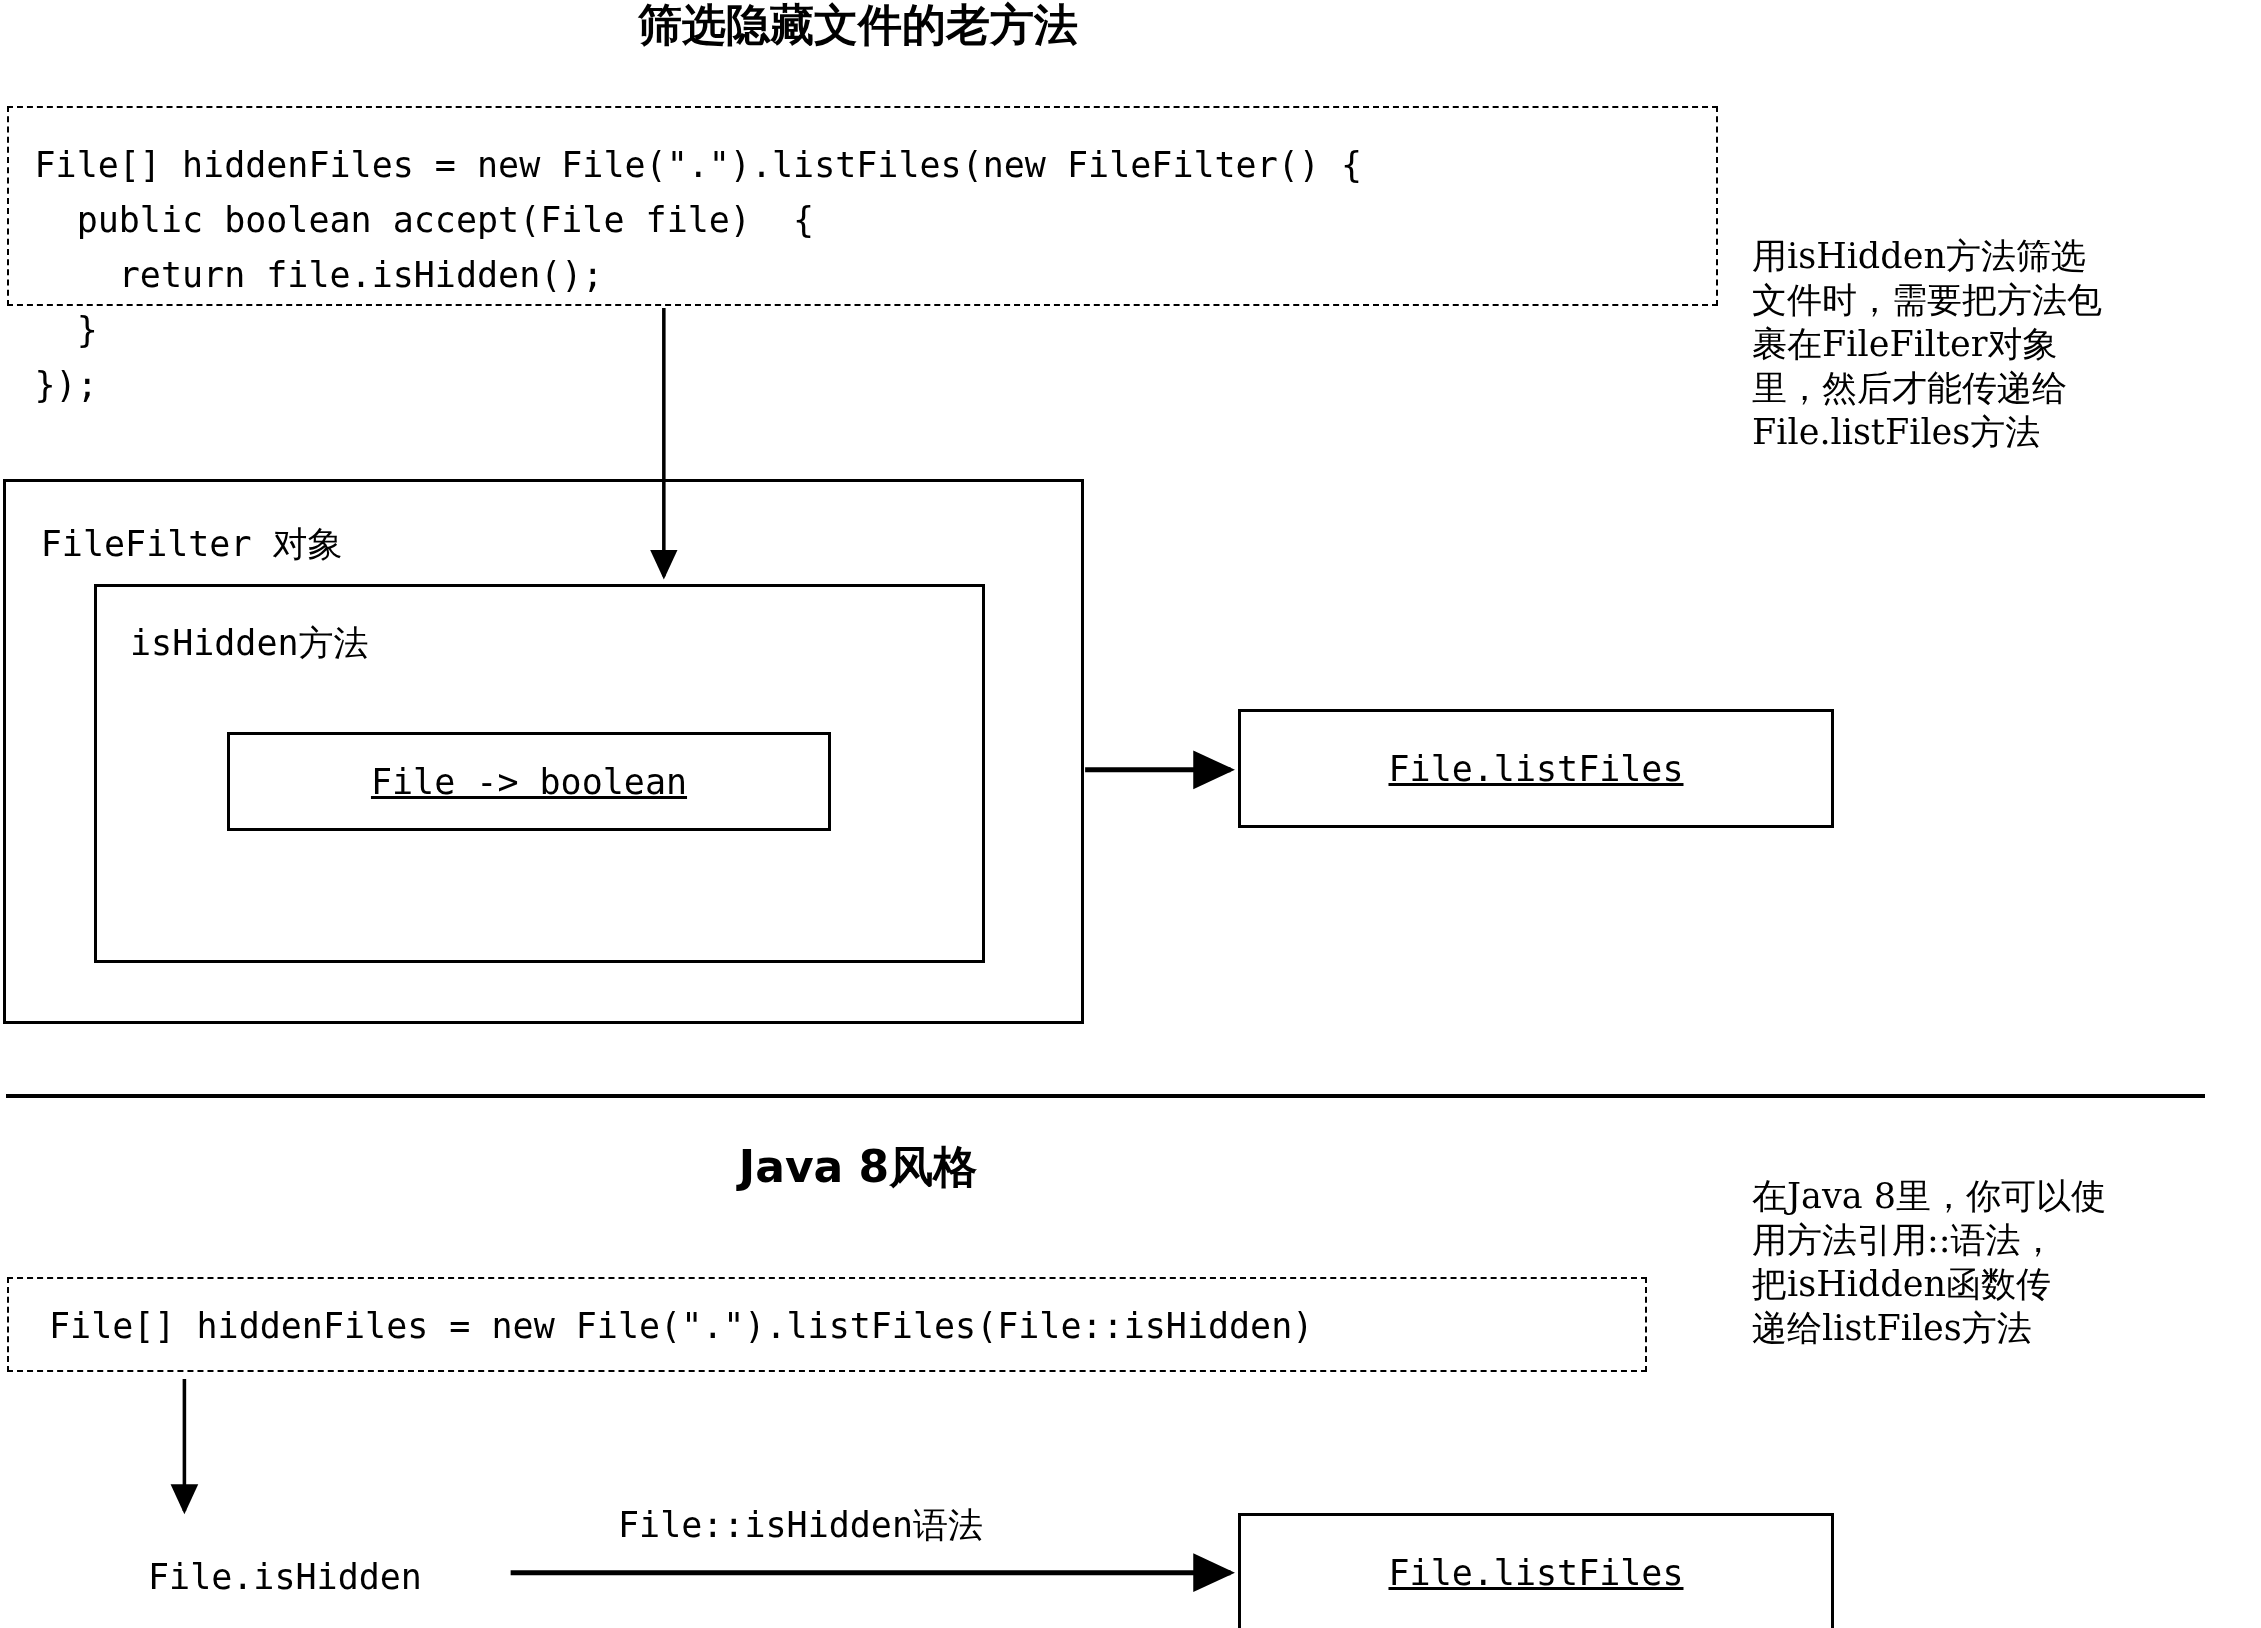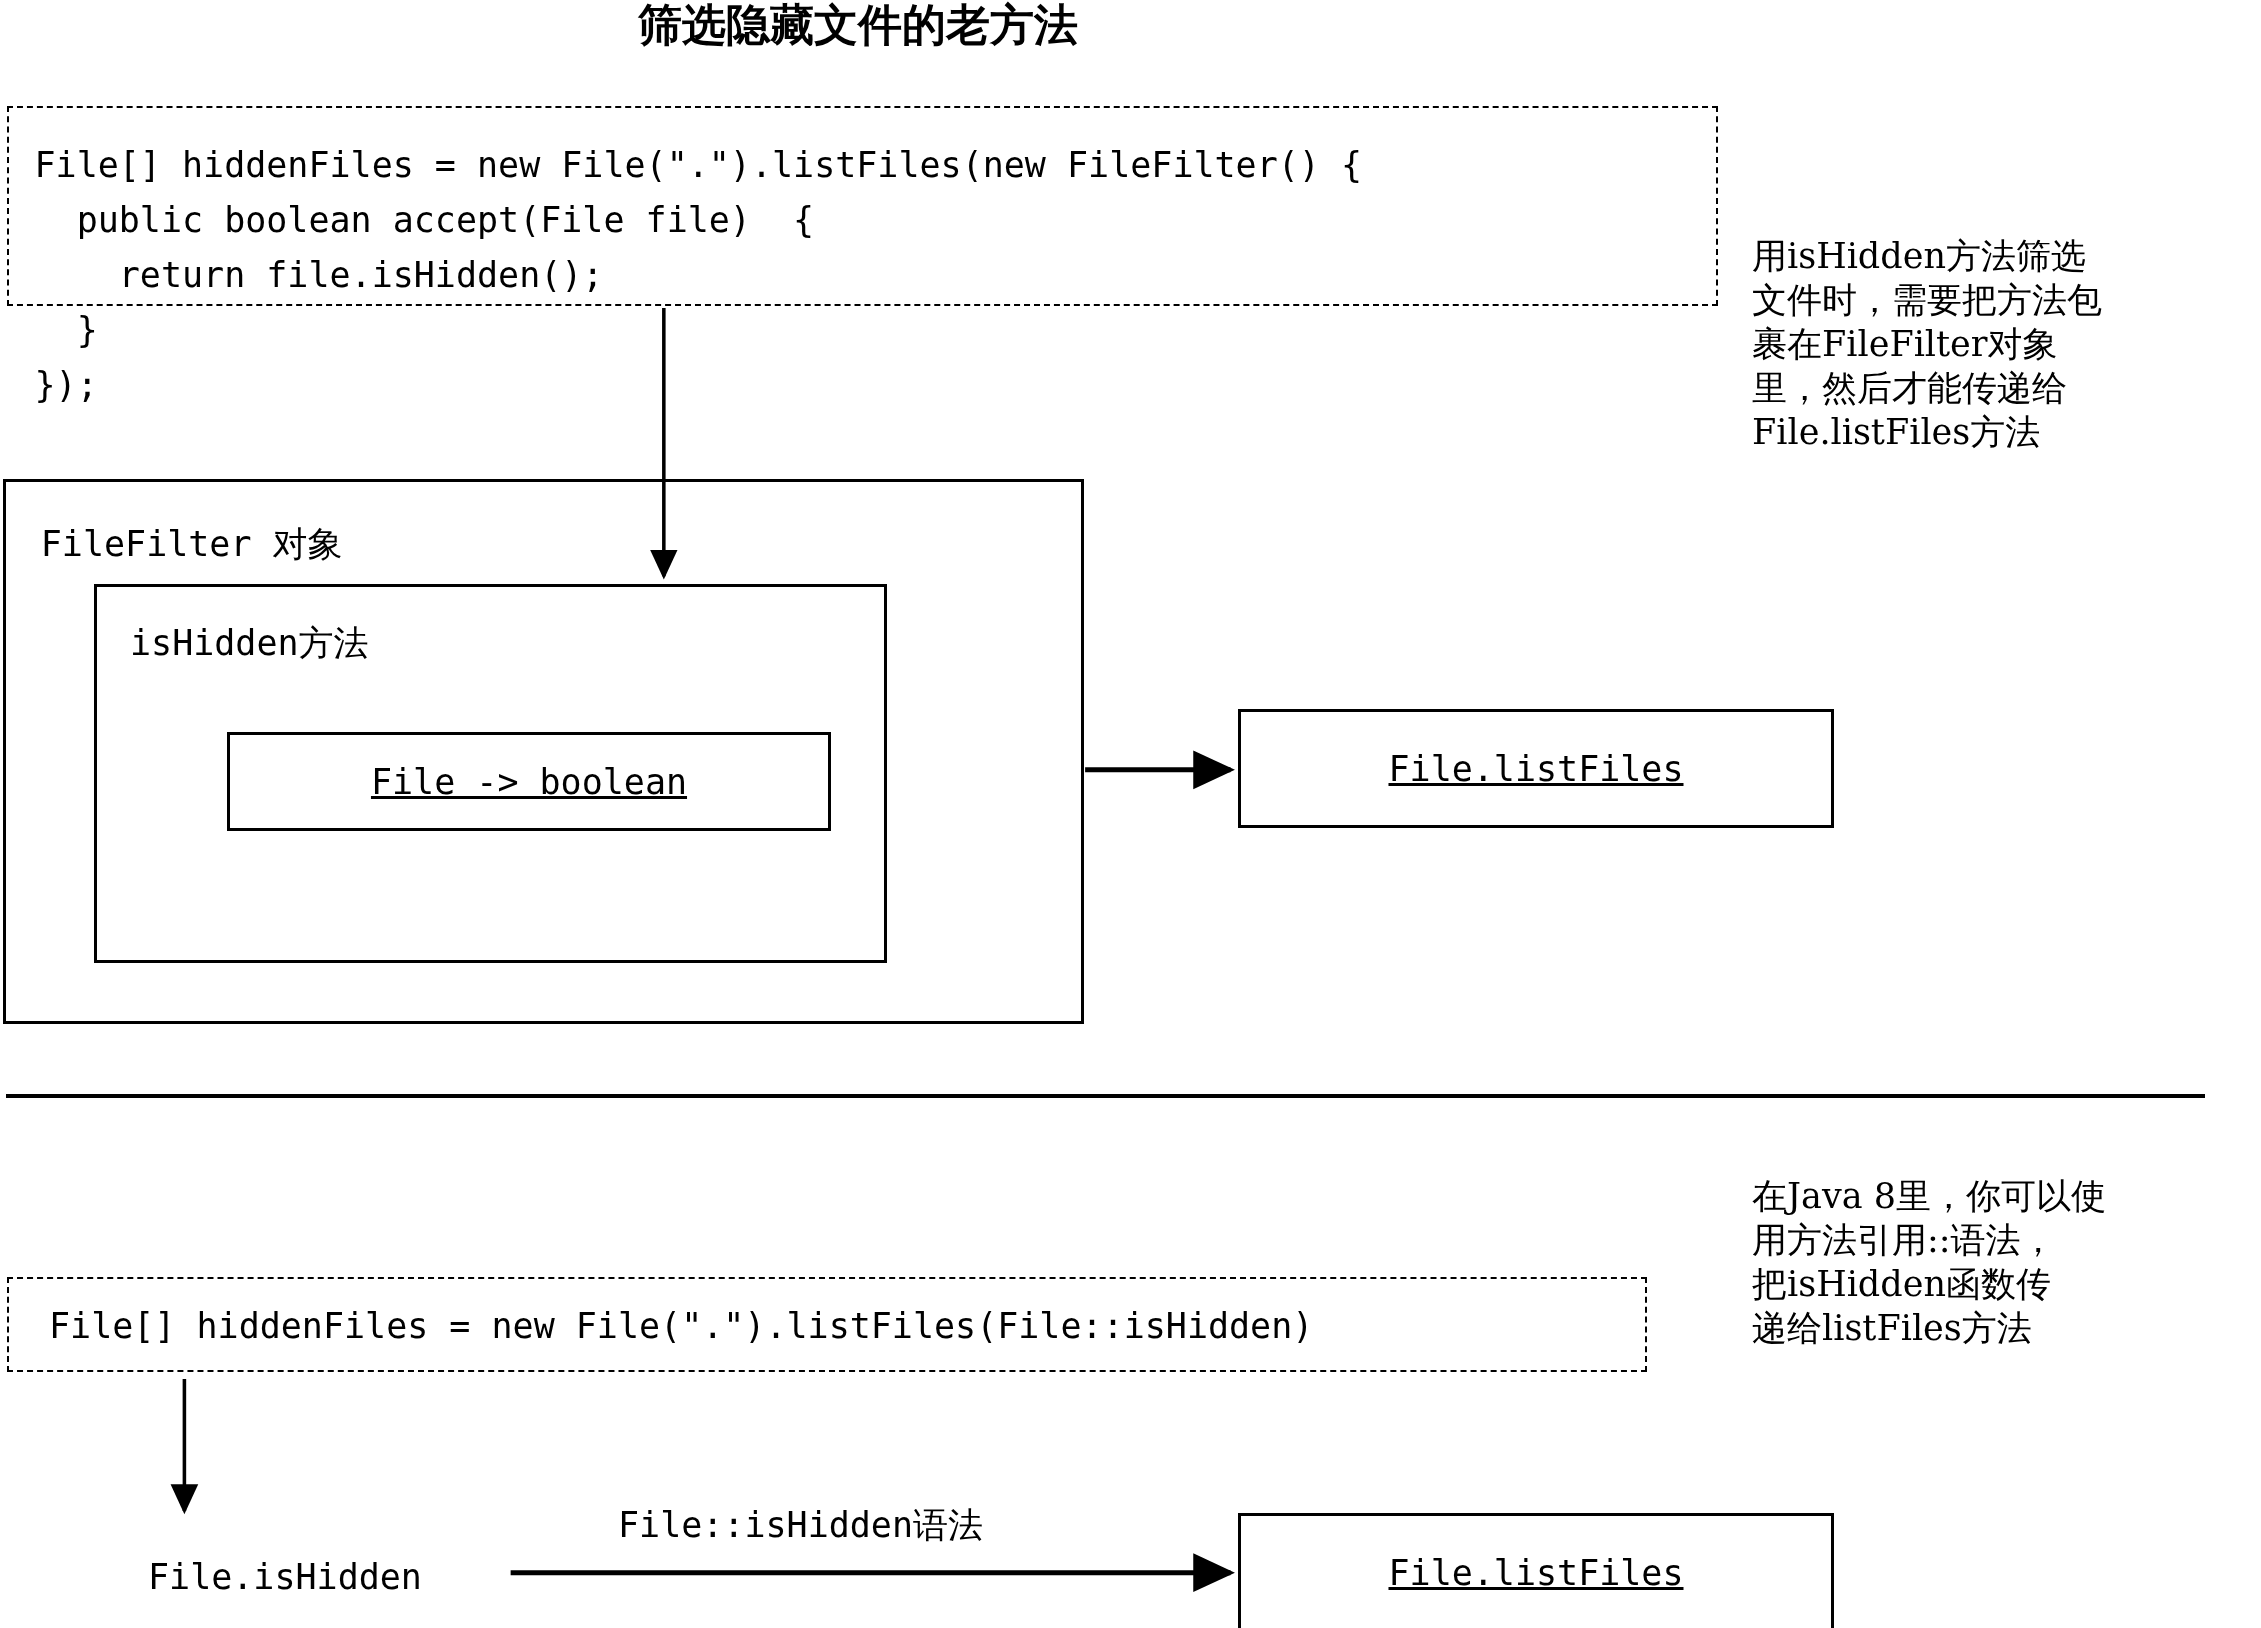--- a/index.html
+++ b/index.html
@@ -119,34 +119,35 @@
   <div class="abs note" style="left:1752px; top:234px; width:511px;">用isHidden方法筛选
 文件时，需要把方法包
 裹在FileFilter对象
 里，然后才能传递给
 File.listFiles方法</div>
 
   <div class="abs solid-box" style="left:2.8px; top:479px; width:1081px; height:545px;">
     <div class="box-label abs" style="left:35px; top:43px;">FileFilter 对象</div>
   </div>
 
-  <div class="abs solid-box" style="left:94px; top:584px; width:793px; height:379px;">
+  <div class="abs solid-box" style="left:94px; top:584px; width:891px; height:379px;">
     <div class="box-label abs" style="left:33px; top:37px;">isHidden方法</div>
   </div>
 
   <div class="abs solid-box" style="left:227px; top:732px; width:604px; height:99px;">
     <div class="box-center-label">File -&gt; boolean</div>
   </div>
 
   <div class="abs solid-box" style="left:1238px; top:709px; width:596px; height:119px;">
     <div class="box-center-label">File.listFiles</div>
   </div>
 
   <div class="abs divider" style="left:5.7px; top:1094px; width:2199px;"></div>
 
+  <div class="abs section-title" style="left:0; top:1145px; width:1716px; text-align:center;">Java 8风格</div>
 
   <div class="abs code-box" style="left:7px; top:1277px; width:1640px; height:95px;">
     <div class="code-text abs" style="left:40px; top:20px;">File[] hiddenFiles = new File(".").listFiles(File::isHidden)</div>
   </div>
 
   <div class="abs note" style="left:1752px; top:1174px; width:511px;">在Java 8里，你可以使
 用方法引用::语法，
 把isHidden函数传
 递给listFiles方法</div>
 

